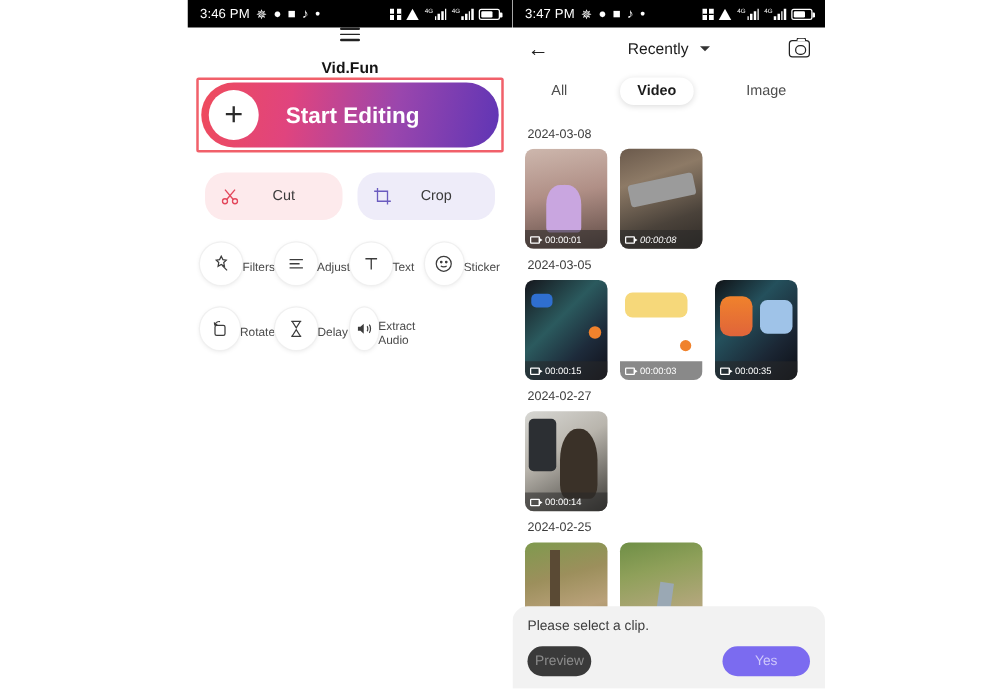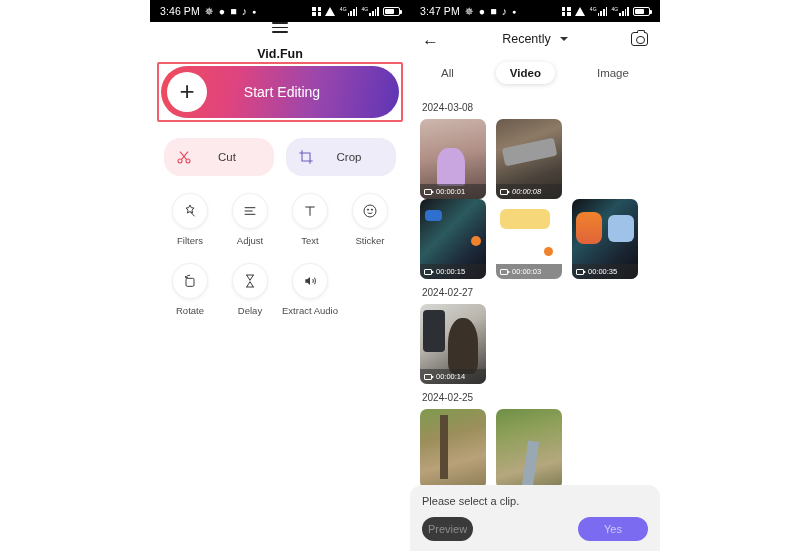--- a/index.html
+++ b/index.html
@@ -69,38 +69,38 @@
   }
   .plus-circle {
     width: 40px; height: 40px; border-radius: 50%; background:#fff;
     margin-left: 6px; display:flex; align-items:center; justify-content:center;
     flex: 0 0 auto;
   }
   .plus-circle::before {
     content:"+"; font-size: 26px; color:#2b2b2b; line-height: 1; font-weight: 400; margin-top:-3px;
   }
   .start-label {
-    flex: 1; text-align: center; color:#fff; font-size: 14px; margin-right: 42px;
+    flex: 1; text-align: center; color:#fff; font-size: 18px; margin-right: 42px; font-weight: bold;
   }
 
   
   .cutcrop { display:flex; gap: 12px; margin: 16px 14px 0 14px; }
   .cc-pill {
     flex: 1; height: 38px; border-radius: 16px; display:flex; align-items:center;
     cursor:pointer; padding-left: 12px;
   }
   .cc-cut  { background: #fdeaec; }
   .cc-crop { background: #eeecf9; }
   .cc-label { flex:1; text-align:center; font-size: 11.5px; color:#3a3a3a; margin-right: 12px; }
   .cc-icon { width: 16px; height: 16px; flex: 0 0 auto; }
 
   
   .tools { margin: 18px 10px 0 10px; }
   .tool-row { display:flex; }
-  .tool { width: 25%; display:flex; flex-direction:column; align-items:center; cursor:pointer; }
+  .tool { width: 25%; display:flex; flex-direction:row; align-items:center; cursor:pointer; }
   .tool-circle {
     width: 34px; height: 34px; border-radius: 50%; background:#fff;
     box-shadow: 0 0 0 1px #f0f0f0, 0 1px 4px rgba(0,0,0,.10);
     display:flex; align-items:center; justify-content:center;
   }
   .tool-label { margin-top: 7px; font-size: 9.5px; color:#4a4a4a; }
   .tool-row + .tool-row { margin-top: 18px; }
 
   
   .rbar { height: 34px; display:flex; align-items:center; padding: 0 12px; }
@@ -401,20 +401,21 @@
           <div class="thumb tb2">
             <div class="dur">
               <span class="vidcam"></span>
               <span>00:00:08</span>
             </div>
           </div>
         </div>
       </div>
 
       <div>
+        <div class="date-head">2024-03-05</div>
         <div class="thumb-row">
           <div class="thumb tb3">
             <div class="dur">
               <span class="vidcam"></span>
               <span>00:00:15</span>
             </div>
           </div>
           <div class="thumb tb4">
             <div class="dur">
               <span class="vidcam"></span>

